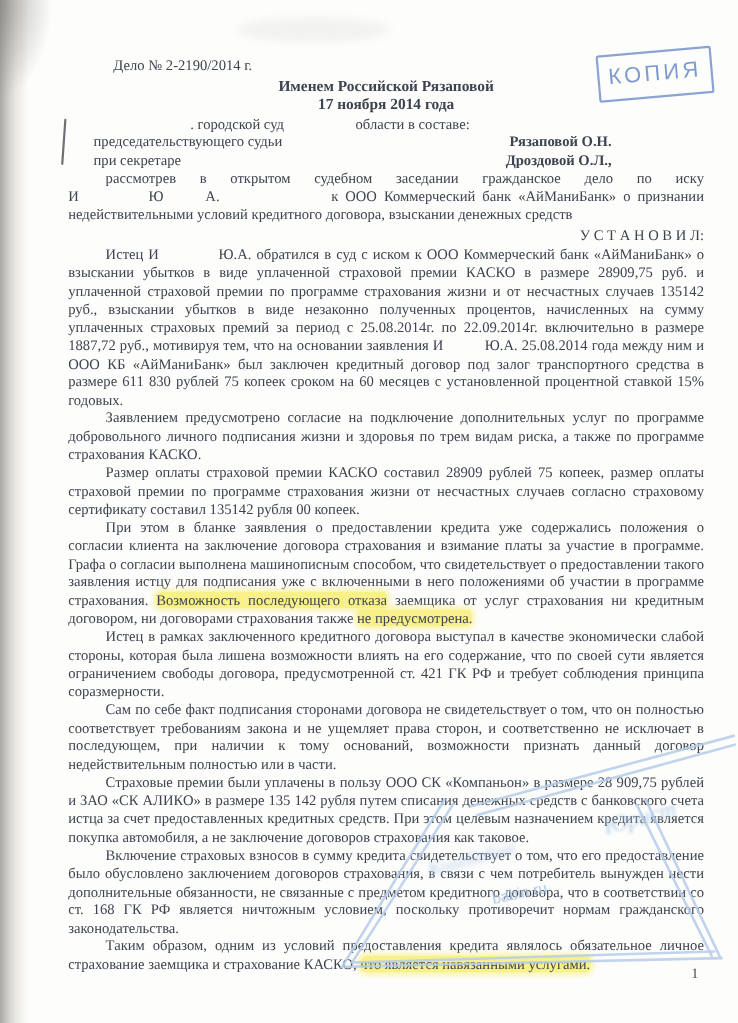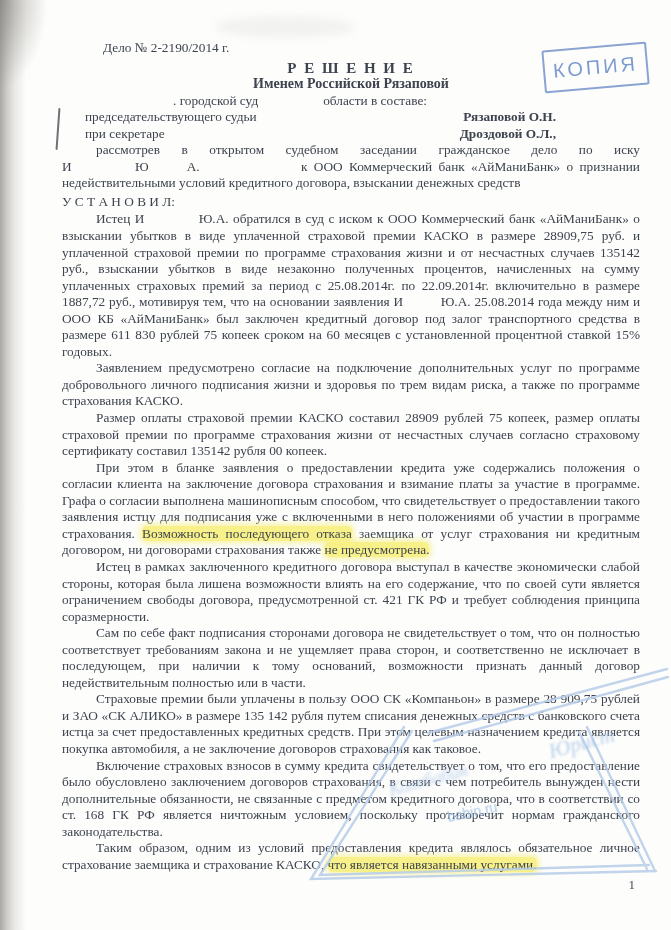--- a/index.html
+++ b/index.html
@@ -32,36 +32,36 @@
   .stamp{
     position:absolute;right:23px;top:46px;width:101px;height:39px;
     border:2.5px solid #7e9ace;border-radius:2px;
     transform:rotate(-5deg);
     display:flex;align-items:center;justify-content:center;
     color:#7191cc;font-family:"Liberation Sans",sans-serif;
     font-size:20px;letter-spacing:3px;opacity:.9;
   }
   
   .doc{
-    position:absolute;left:62px;top:40px;width:578px;
+    position:absolute;left:62px;top:52px;width:578px;
     color:#3d434f;font-size:13.3px;line-height:16.55px;
   }
   .case-number{padding-left:41px;margin-bottom:3px;}
   .t-center{text-align:center;}
   .bold{font-weight:bold;}
   .title-main{font-size:15px;letter-spacing:2px;}
   .title-sub,.title-date{font-size:14px;}
   .court-row{display:flex;}
   .court-row .cl{margin-left:111px;}
   .court-row .cr{margin-left:65px;}
   .name-row{display:flex;}
   .name-row .lbl{padding-left:23px;}
   .name-row .nm{margin-left:auto;margin-right:84px;font-weight:bold;}
   .para{margin:0;text-indent:34px;text-align:justify;}
-  .para.center{text-align:left;text-indent:0;margin:2px 0 1px 0;}
+  .para.center{text-align:right;text-indent:0;margin:2px 0 1px 0;}
   .hl{
     background:rgba(247,238,118,.85);
     box-shadow:0 0 5px 2.5px rgba(247,238,118,.6);
     border-radius:5px;
   }
   .page-number{
     position:absolute;right:36px;top:877px;color:#454b56;font-size:13px;
   }
   
   .wm-svg{position:absolute;left:0;top:0;pointer-events:none;}
@@ -81,22 +81,22 @@
 <div class="edge-shadow-top"></div>
 <div class="smudge"></div>
 <div class="pen-mark"></div>
 
 <div class="stamp">
   <span>КОПИЯ</span>
 </div>
 
 <div class="doc">
   <div class="case-number">Дело № 2-2190/2014 г.</div>
-  <div class="t-center bold title-main">Р Е Ш Е Н И Е</div>
   <div class="t-center bold title-sub">Именем Российской Рязаповой</div>
+  <div class="t-center bold title-date">17 ноября 2014 года</div>
 
   <div class="court-row">
     <span class="cl">. городской суд</span>
     <span class="cr">области в составе:</span>
   </div>
   <div class="name-row">
     <span class="lbl">председательствующего судьи</span>
     <span class="nm">Рязаповой О.Н.</span>
   </div>
   <div class="name-row">

